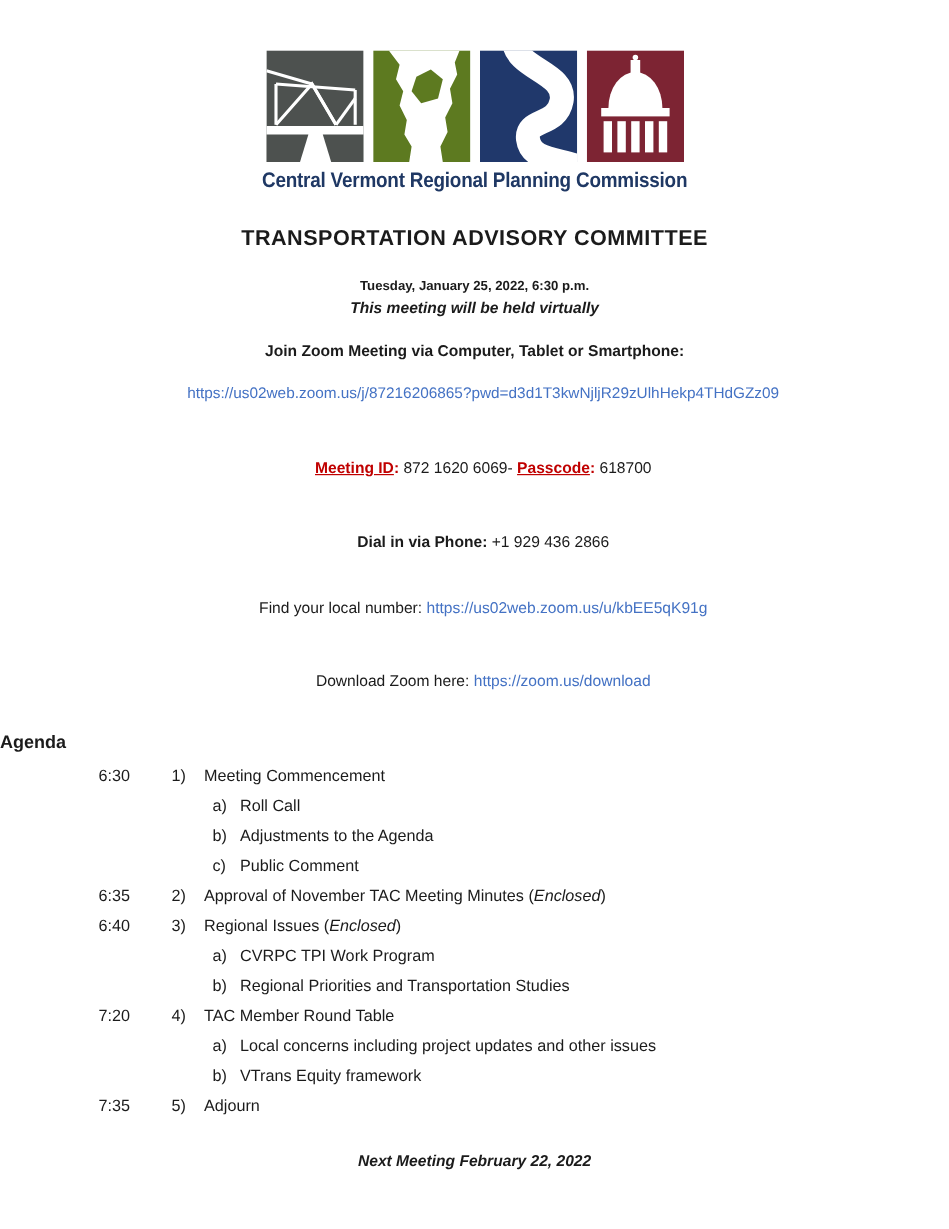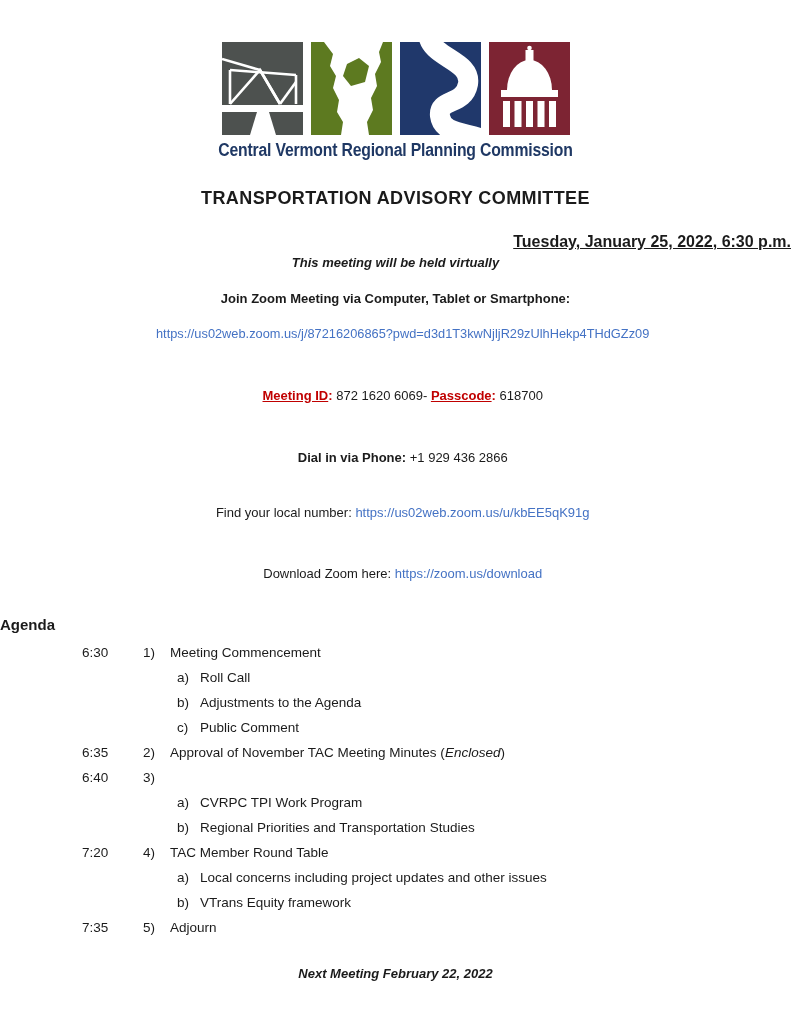--- a/index.html
+++ b/index.html
@@ -17,21 +17,21 @@
   .tile-bg-gray{fill:var(--tile_gray);} .tile-bg-green{fill:var(--tile_green);}
   .tile-bg-navy{fill:var(--tile_navy);} .tile-bg-maroon{fill:var(--tile_maroon);}
   .white-fill{fill:#fff;} .white-stroke{stroke:#fff;fill:none;}
   .green-fill{fill:var(--tile_green);} .gray-fill{fill:var(--tile_gray);}
   .tagline{
     text-align:center;margin-top:5px;color:var(--navy);font-weight:700;font-size:17.5px;
     letter-spacing:-0.2px;transform:scaleX(0.9);transform-origin:50% 50%;
   }
   
   .doc-title{text-align:center;margin-top:27px;font-weight:700;font-size:18px;letter-spacing:0.4px;}
-  .date-line{text-align:right;margin-top:24px;font-weight:700;font-size:16px;text-decoration:underline;}
+  .date-line{text-align:center;margin-top:24px;font-weight:700;font-size:11px;}
   .virtual-line{text-align:center;margin-top:4px;font-weight:700;font-style:italic;font-size:13px;}
   
   .info-line{text-align:center;font-size:13px;white-space:pre-wrap;}
   .join-heading{margin-top:21px;font-weight:700;}
   .join-link{margin-top:5px;font-size:12.8px;}
   .id-line{margin-top:17px;}
   .dial-line{margin-top:17px;}
   .stacked{margin-top:3px;line-height:19.5px;}
   .link{color:var(--link_blue);cursor:pointer;}
   .red-label{color:var(--red);font-weight:700;text-decoration:underline;}
@@ -139,20 +139,21 @@
       <span class="atext"><span>Public Comment</span></span>
     </div>
     <div class="agenda-row main">
       <span class="time">6:35</span>
       <span class="marker">2)</span>
       <span class="atext"><span>Approval of November TAC Meeting Minutes (</span><span class="it">Enclosed</span><span>)</span></span>
     </div>
     <div class="agenda-row main">
       <span class="time">6:40</span>
       <span class="marker">3)</span>
+      <span class="atext"><span>Regional Issues (</span><span class="it">Enclosed</span><span>)</span></span>
     </div>
     <div class="agenda-row sub">
       <span class="time"></span>
       <span class="marker">a)</span>
       <span class="atext"><span>CVRPC TPI Work Program</span></span>
     </div>
     <div class="agenda-row sub">
       <span class="time"></span>
       <span class="marker">b)</span>
       <span class="atext"><span>Regional Priorities and Transportation Studies</span></span>

